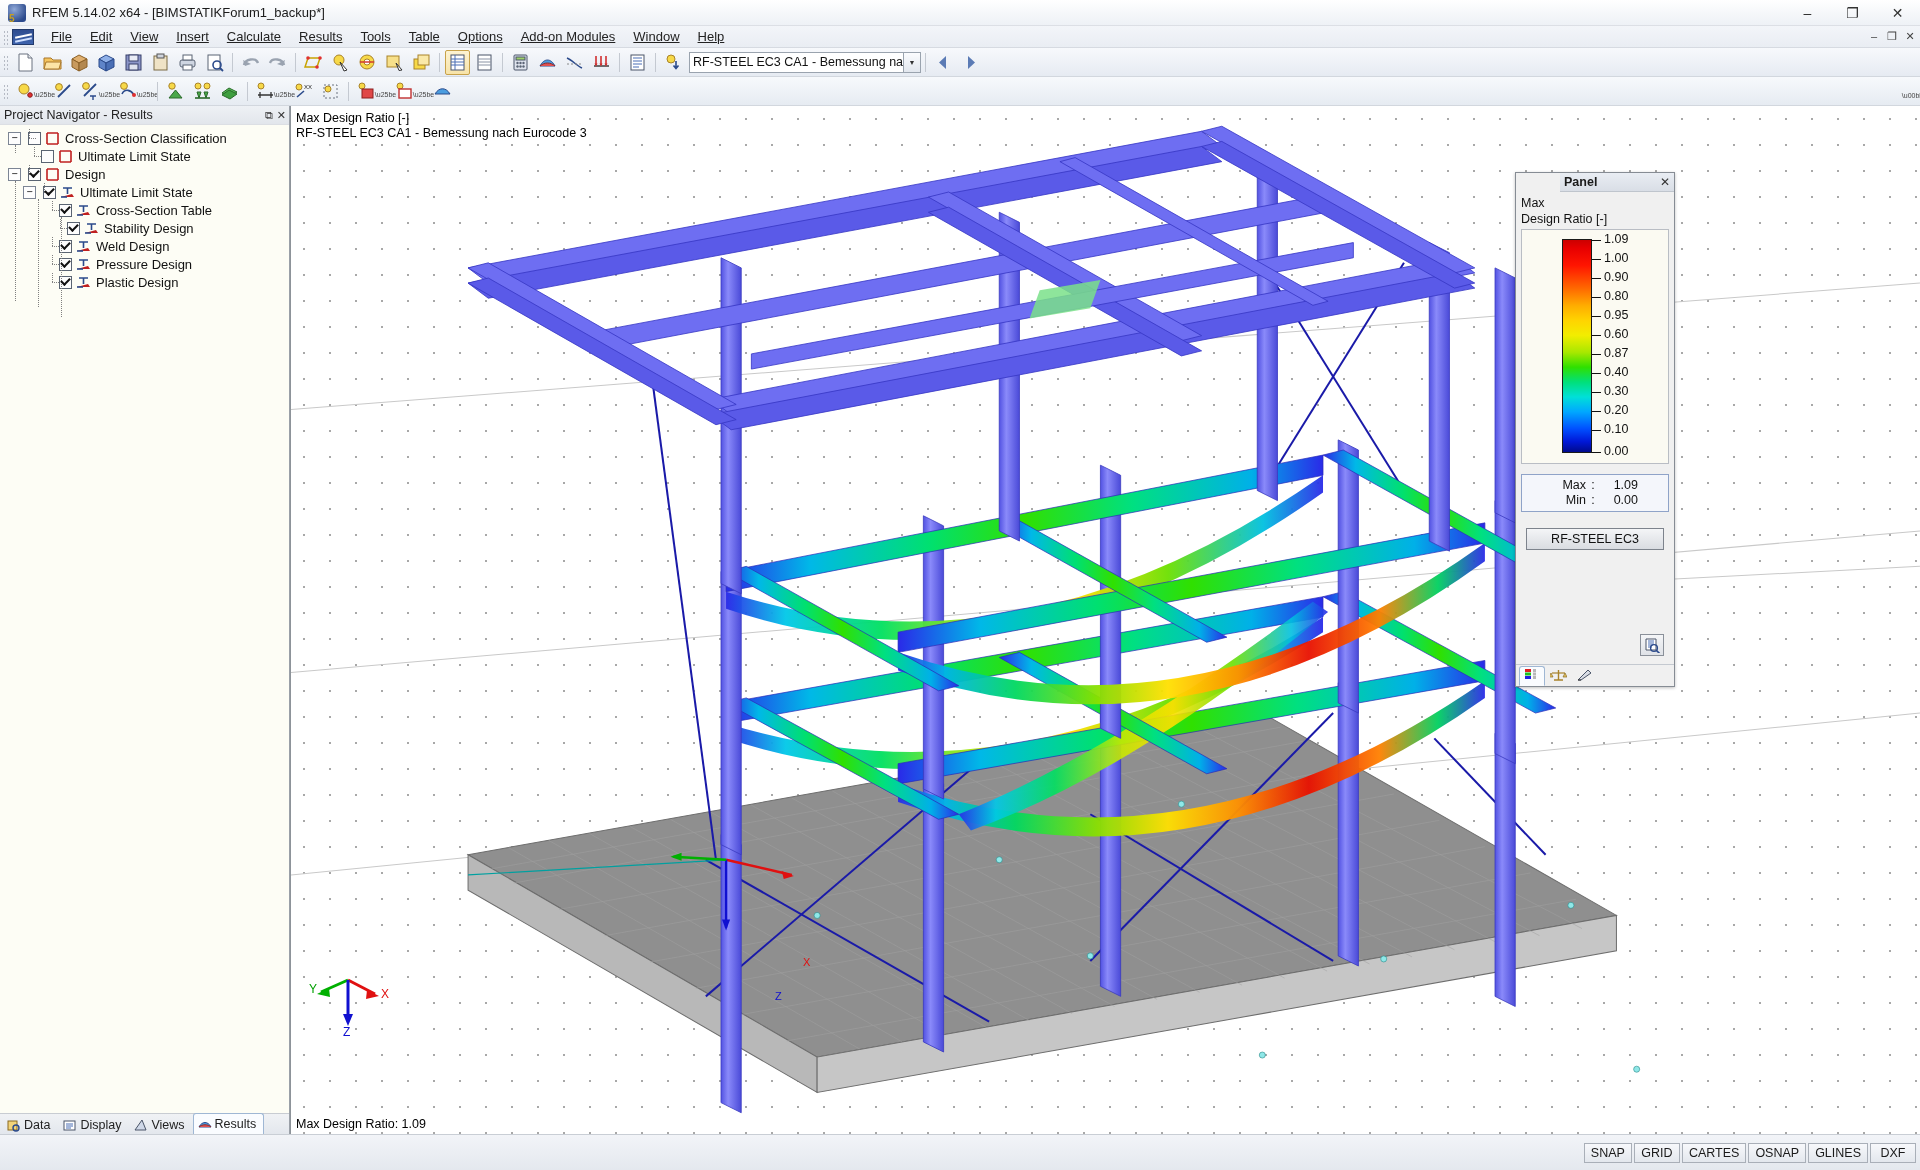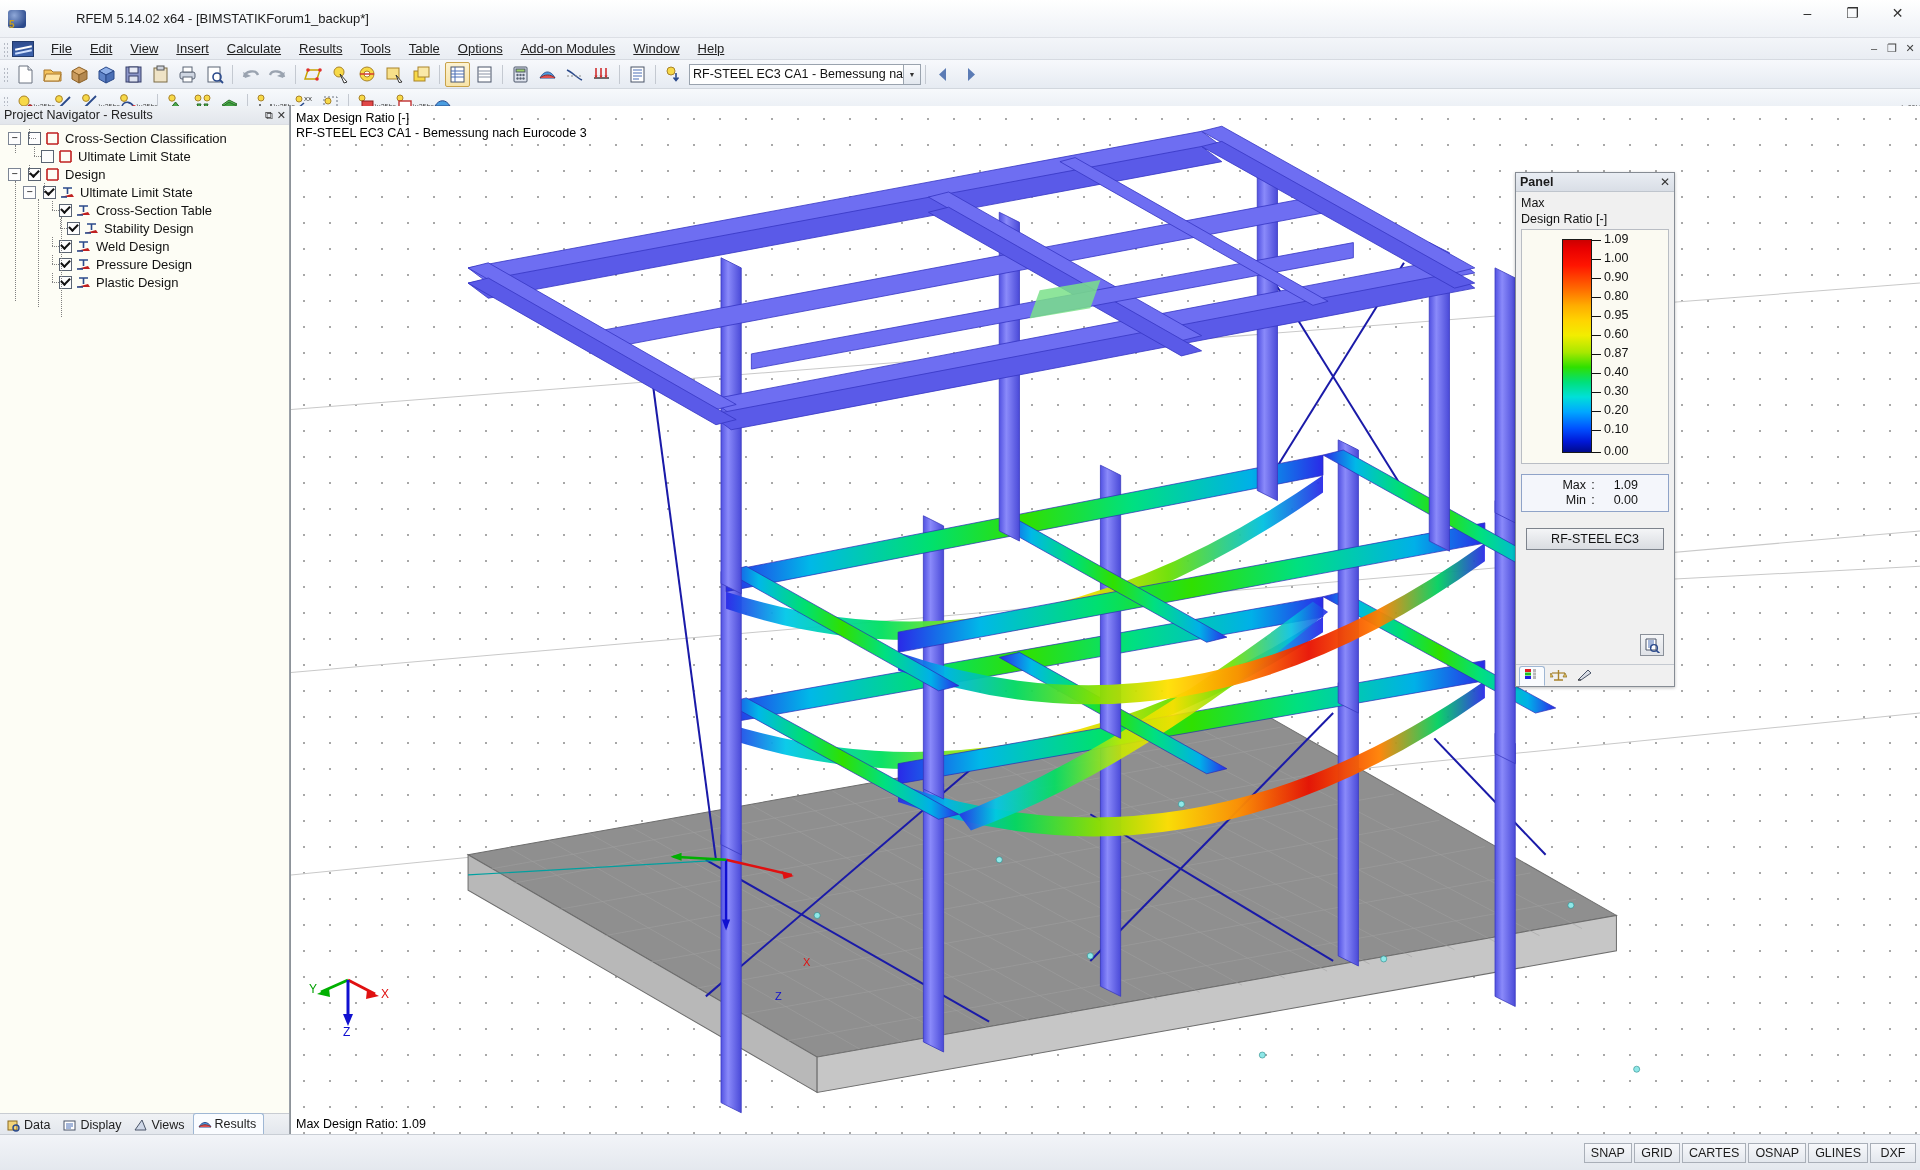--- a/index.html
+++ b/index.html
@@ -7,26 +7,25 @@
     margin: 0; padding: 0;
     width: 1920px; height: 1170px;
     overflow: hidden;
     font-family: "Liberation Sans", sans-serif;
     font-size: 13px;
     background: #f0f0f0;
   }
 
   
   #titlebar {
-    height: 38px; width: 100%;
+    height: 26px; width: 100%;
     background: linear-gradient(to bottom, #ffffff 0%, #f5f7fa 55%, #eef1f6 100%);
     border-bottom: 1px solid #dcdfe5;
     display: flex; align-items: center;
     position: relative;
-    gap: 44px;
   }
   #app-icon {
     width: 18px; height: 18px; margin: 0 6px 0 8px;
     background: radial-gradient(circle at 35% 30%, #8fa8d8, #2c4a8c 75%);
     border-radius: 3px; position: relative; flex: 0 0 auto;
   }
   #app-icon:after {
     content: "5"; position: absolute; left: 1px; bottom: -2px;
     font-size: 10px; font-weight: bold; color: #c8a020;
   }
@@ -206,20 +205,21 @@
     position: absolute; left: 1515px; top: 172px; width: 160px; height: 515px;
     background: #f0f0f0; border: 1px solid #868c94;
     box-shadow: 0 1px 3px rgba(0,0,0,.25);
     display: flex; flex-direction: column; z-index: 20;
   }
   #panel-title {
     height: 19px; background: linear-gradient(to bottom,#e9edf3,#d9dee6);
     display: flex; align-items: center; padding: 0 4px; font-size: 12.5px;
     color: #1a1a1a; font-weight: bold; position: relative;
     border-bottom: 1px solid #bfc5cd;
+    margin-left: 44px;
   }
   #panel-close { position: absolute; right: 4px; font-size: 12px; color: #333; font-weight: normal; }
   #panel-body { flex: 1 1 auto; padding: 3px 5px 0 5px; display: flex; flex-direction: column; }
   .p-line { font-size: 12.5px; color: #111; line-height: 16px; }
   #legend-box {
     margin-top: 2px; background: #fbfaf2; border: 1px solid #b9bdc4;
     height: 235px; position: relative;
   }
   #legend-bar {
     position: absolute; left: 40px; top: 9px; width: 30px; height: 214px;

